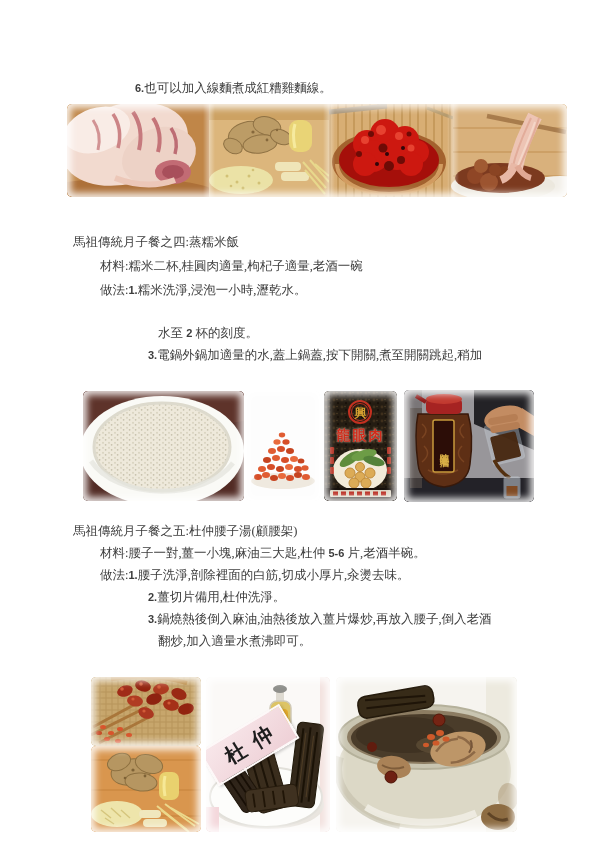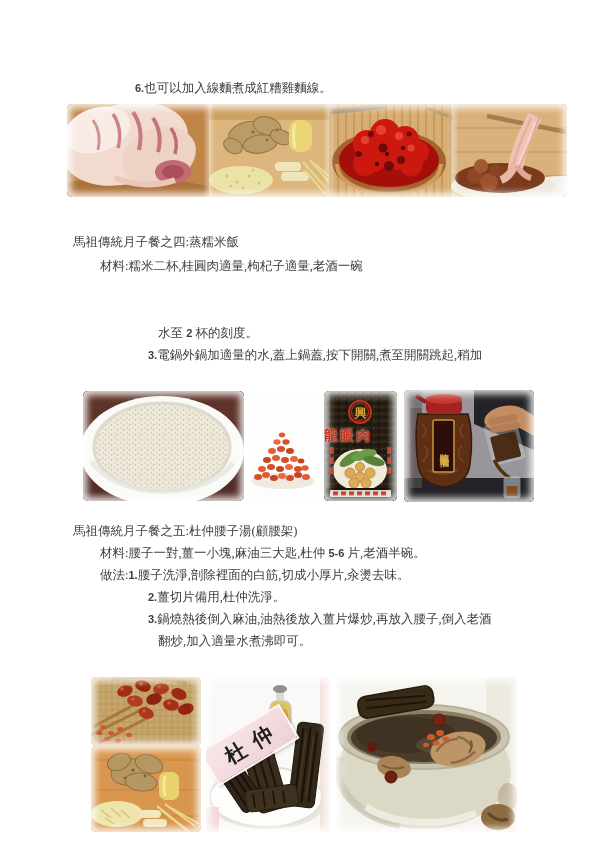--- a/index.html
+++ b/index.html
@@ -6,21 +6,21 @@
   .page{position:relative;width:600px;height:848px;background:#fff;overflow:hidden;
         font-family:"Liberation Serif","DejaVu Serif",serif;color:#3c3c3c;}
   .tline{position:absolute;font-size:12.5px;line-height:24px;white-space:nowrap;}
   .num{font-family:"Liberation Sans","DejaVu Sans",sans-serif;font-weight:700;font-size:11px;}
   .fig{position:absolute;border-radius:5px;overflow:hidden;background:#fff;}
   .fig::after{content:"";position:absolute;inset:0;border-radius:5px;
         box-shadow:inset 0 0 7px 4px rgba(255,255,255,.85);pointer-events:none;}
   .fig svg{display:block;width:100%;height:100%;}
   .ovl{position:absolute;z-index:2;}
   .seal-text{left:0;right:0;top:14px;text-align:center;font-size:12px;font-weight:700;color:#d4a030;}
-  .longan-title{left:0;right:0;top:36px;text-align:left;font-size:14px;font-weight:700;color:#cf2a1a;
+  .longan-title{left:0;right:0;top:36px;text-align:center;font-size:14px;font-weight:700;color:#cf2a1a;
         letter-spacing:2px;text-shadow:0 0 2px rgba(255,240,220,.95);}
   .wine-label{left:30px;top:33px;width:20px;height:49px;writing-mode:vertical-rl;text-orientation:upright;
         font-size:9.5px;font-weight:700;color:#d8ae46;letter-spacing:1px;display:flex;
         align-items:center;justify-content:center;}
   .duzhong-sign{left:-4px;top:48px;width:90px;height:36px;background:linear-gradient(160deg,#f8e7ea,#eed0d6);
         border:2px solid #fdf8f8;box-shadow:1px 2px 3px rgba(0,0,0,.18);transform:rotate(-31deg);
         display:flex;align-items:center;justify-content:center;font-size:21px;font-weight:700;
         color:#1d1d1d;letter-spacing:10px;text-indent:10px;}
 </style>
 </head>
@@ -156,20 +156,21 @@
         <path d="M450 62q6 10 14 12" stroke="#e0a894" stroke-width="6" fill="none"></path>
       </g>
       <rect x="136" width="12" height="93" fill="url(#s1f)"></rect>
       <rect x="256" width="12" height="93" fill="url(#s1f)"></rect>
       <rect x="380" width="12" height="93" fill="url(#s1f)"></rect>
     </svg>
   </div>
 
   <div class="tline" style="left:100px;top:254px"><span>材料:</span><span>糯米二杯,桂圓肉適量,枸杞子適量,老酒一碗</span></div>
   <div class="tline" style="left:73px;top:230px"><span>馬祖傳統月子餐之四:蒸糯米飯</span></div>
+  <div class="tline" style="left:100px;top:278px"><span>做法:</span><span class="num">1.</span><span>糯米洗淨,浸泡一小時,瀝乾水。</span></div>
   <div class="tline" style="left:158px;top:321px"><span>水至 </span><span class="num">2</span><span> 杯的刻度。</span></div>
   <div class="tline" style="left:148px;top:343px"><span class="num">3.</span><span>電鍋外鍋加適量的水,蓋上鍋蓋,按下開關,煮至開關跳起,稍加</span></div>
 
   <div class="fig" style="left:83px;top:391px;width:161px;height:110px">
     <svg viewBox="0 0 161 110">
       <defs>
           <pattern id="rg" width="6" height="5" patternUnits="userSpaceOnUse">
             <circle cx="2" cy="1.8" r="1.1" fill="#dad5c2"></circle>
             <circle cx="4.6" cy="3.8" r=".9" fill="#c6c0ac"></circle>
           </pattern>

